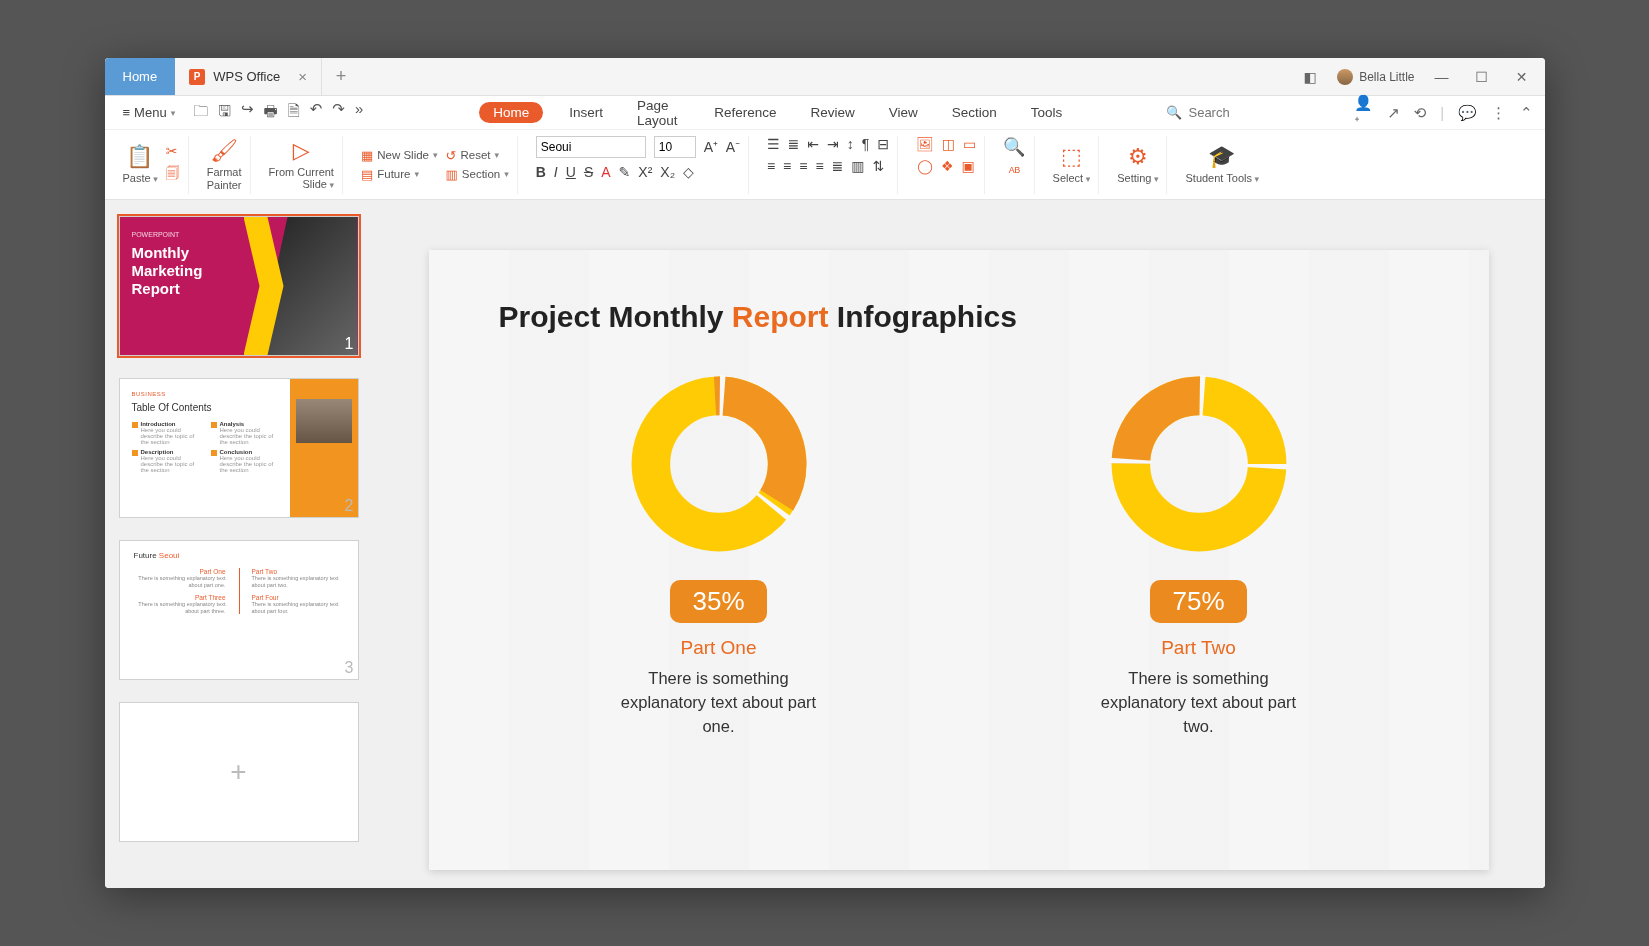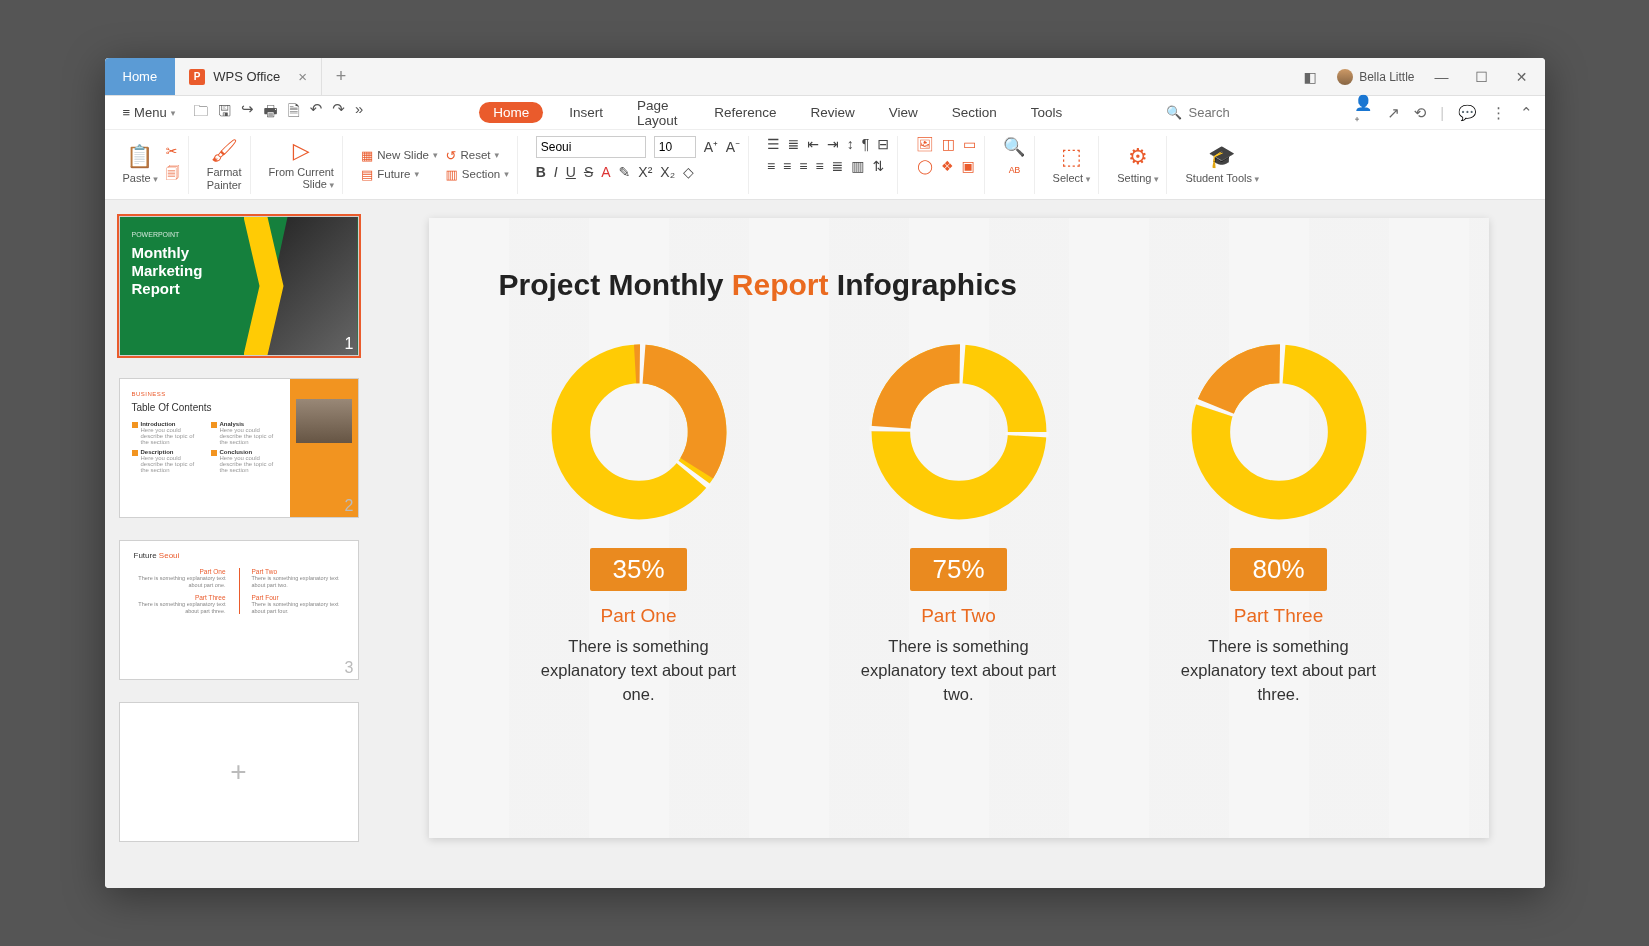--- a/index.html
+++ b/index.html
@@ -49,21 +49,21 @@
 
 
 .workspace { flex: 1; display: flex; background: #f0f0f0; overflow: hidden; }
 .thumbs { width: 268px; padding: 16px 14px; overflow-y: auto; display: flex; flex-direction: column; gap: 22px; }
 .thumb { background: #fff; border: 1px solid #d0d0d0; position: relative; height: 140px; cursor: pointer; overflow: hidden; }
 .thumb.active { outline: 2px solid #ea5b2c; }
 .tnum { position: absolute; bottom: 2px; right: 4px; font-size: 16px; color: #bbb; font-weight: 500; }
 .thumb.add { display: flex; align-items: center; justify-content: center; color: #bbb; font-size: 28px; }
 
 
-.t1 { background: #15803d; display: flex; gap: 40px; }
+.t1 { background: #be185d; display: flex; gap: 40px; }
 .t1-left { padding: 14px 12px; color: #fff; flex: 1; }
 .t1-left .sm { font-size: 7px; opacity: .8; }
 .t1-left .ti { font-size: 15px; font-weight: 600; line-height: 1.2; margin-top: 6px; }
 .t1-right { width: 100px; position: relative; }
 .t1-right::before { content: ""; position: absolute; inset: 0; background: linear-gradient(135deg,#222 0%,#444 50%,#666 100%); clip-path: polygon(30% 0,100% 0,100% 100%,0 100%); }
 .t1-right::after { content: ""; position: absolute; left: -14px; top: 0; bottom: 0; width: 40px; background: #ffcb05; clip-path: polygon(0 0,60% 0,100% 50%,60% 100%,0 100%,40% 50%); }
 
 
 .t2 { padding: 12px; font-size: 7px; color: #333; display: flex; justify-content: space-between; }
 .t2 .lcol { flex: 1; }
@@ -80,30 +80,30 @@
 .t3 .hdr { font-size: 8px; color: #333; }
 .t3 .hdr b { color: #ea5b2c; font-weight: 500; }
 .t3 .tree { margin-top: 8px; display: grid; grid-template-columns: 1fr 1fr; gap: 6px; position: relative; }
 .t3 .nd .nt { color: #ea5b2c; font-size: 6.5px; }
 .t3 .nd .nb { color: #888; font-size: 5.5px; line-height: 1.2; }
 .t3 .nd.l { text-align: right; padding-right: 10px; }
 .t3 .nd.r { padding-left: 10px; }
 .t3 .tree::before { content: ""; position: absolute; left: 50%; top: 0; bottom: 0; width: 1px; background: #ea5b2c; }
 
 
-.canvas-wrap { flex: 1; padding: 18px 24px; display: flex; align-items: flex-start; justify-content: center; overflow: auto; }
+.canvas-wrap { flex: 1; padding: 18px 24px; display: flex; align-items: flex-end; justify-content: center; overflow: auto; }
 .slide { width: 1060px; height: 620px; background: #f8f8f8; position: relative; box-shadow: 0 2px 8px rgba(0,0,0,.15); padding: 50px 70px; }
 .slide::before { content: ""; position: absolute; inset: 0; background: repeating-linear-gradient(90deg, rgba(0,0,0,.015) 0 80px, rgba(0,0,0,.03) 80px 160px); opacity: .6; }
 .slide > * { position: relative; }
 .slide-title { font-size: 30px; font-weight: 700; color: #222; margin-bottom: 40px; }
 .slide-title .hl { color: #ea6a1f; }
 .charts { display: flex; justify-content: space-between; gap: 40px; }
 .chart-col { flex: 1; display: flex; flex-direction: column; align-items: center; }
 .donut { width: 180px; height: 180px; }
-.pct-badge { margin-top: 26px; background: #ea8a1f; color: #fff; font-size: 26px; padding: 6px 22px; border-radius: 2px; }
+.pct-badge { margin-top: 26px; background: #ea8a1f; color: #fff; font-size: 26px; padding: 6px 22px; border-radius: 10px; }
 .part-name { margin-top: 14px; color: #ea6a1f; font-size: 19px; }
 .part-desc { margin-top: 8px; color: #333; font-size: 16.5px; text-align: center; line-height: 1.45; max-width: 200px; }
 
 .caret::after { content: " ▾"; font-size: 9px; color: #888; }
 </style>
 </head>
 <body>
 
 <div class="window">
 
@@ -382,29 +382,18 @@
               <circle cx="21" cy="21" r="15.9" fill="none" stroke="#ffcb05" stroke-width="9"></circle>
               <circle cx="21" cy="21" r="15.9" fill="none" stroke="#f29420" stroke-width="9" stroke-dasharray="25 75" stroke-dashoffset="50"></circle>
               <circle cx="21" cy="21" r="15.9" fill="none" stroke="#f8f8f8" stroke-width="10" stroke-dasharray="1 99" stroke-dashoffset="50"></circle>
               <circle cx="21" cy="21" r="15.9" fill="none" stroke="#f8f8f8" stroke-width="10" stroke-dasharray="1 99" stroke-dashoffset="25"></circle>
               <circle cx="21" cy="21" r="15.9" fill="none" stroke="#f8f8f8" stroke-width="10" stroke-dasharray="1 99" stroke-dashoffset="0"></circle>
             </svg>
             <div class="pct-badge">75%</div>
             <div class="part-name">Part Two</div>
             <div class="part-desc">There is something explanatory text about part two.</div>
           </div>
-          <div class="chart-col">
-            <svg class="donut" viewBox="0 0 42 42">
-              <circle cx="21" cy="21" r="15.9" fill="none" stroke="#ffcb05" stroke-width="9"></circle>
-              <circle cx="21" cy="21" r="15.9" fill="none" stroke="#f29420" stroke-width="9" stroke-dasharray="20 80" stroke-dashoffset="45"></circle>
-              <circle cx="21" cy="21" r="15.9" fill="none" stroke="#f8f8f8" stroke-width="10" stroke-dasharray="1 99" stroke-dashoffset="45"></circle>
-              <circle cx="21" cy="21" r="15.9" fill="none" stroke="#f8f8f8" stroke-width="10" stroke-dasharray="1 99" stroke-dashoffset="25"></circle>
-            </svg>
-            <div class="pct-badge">80%</div>
-            <div class="part-name">Part Three</div>
-            <div class="part-desc">There is something explanatory text about part three.</div>
-          </div>
         </div>
       </div>
     </div>
   </div>
 
 </div>
 
 </body></html>

